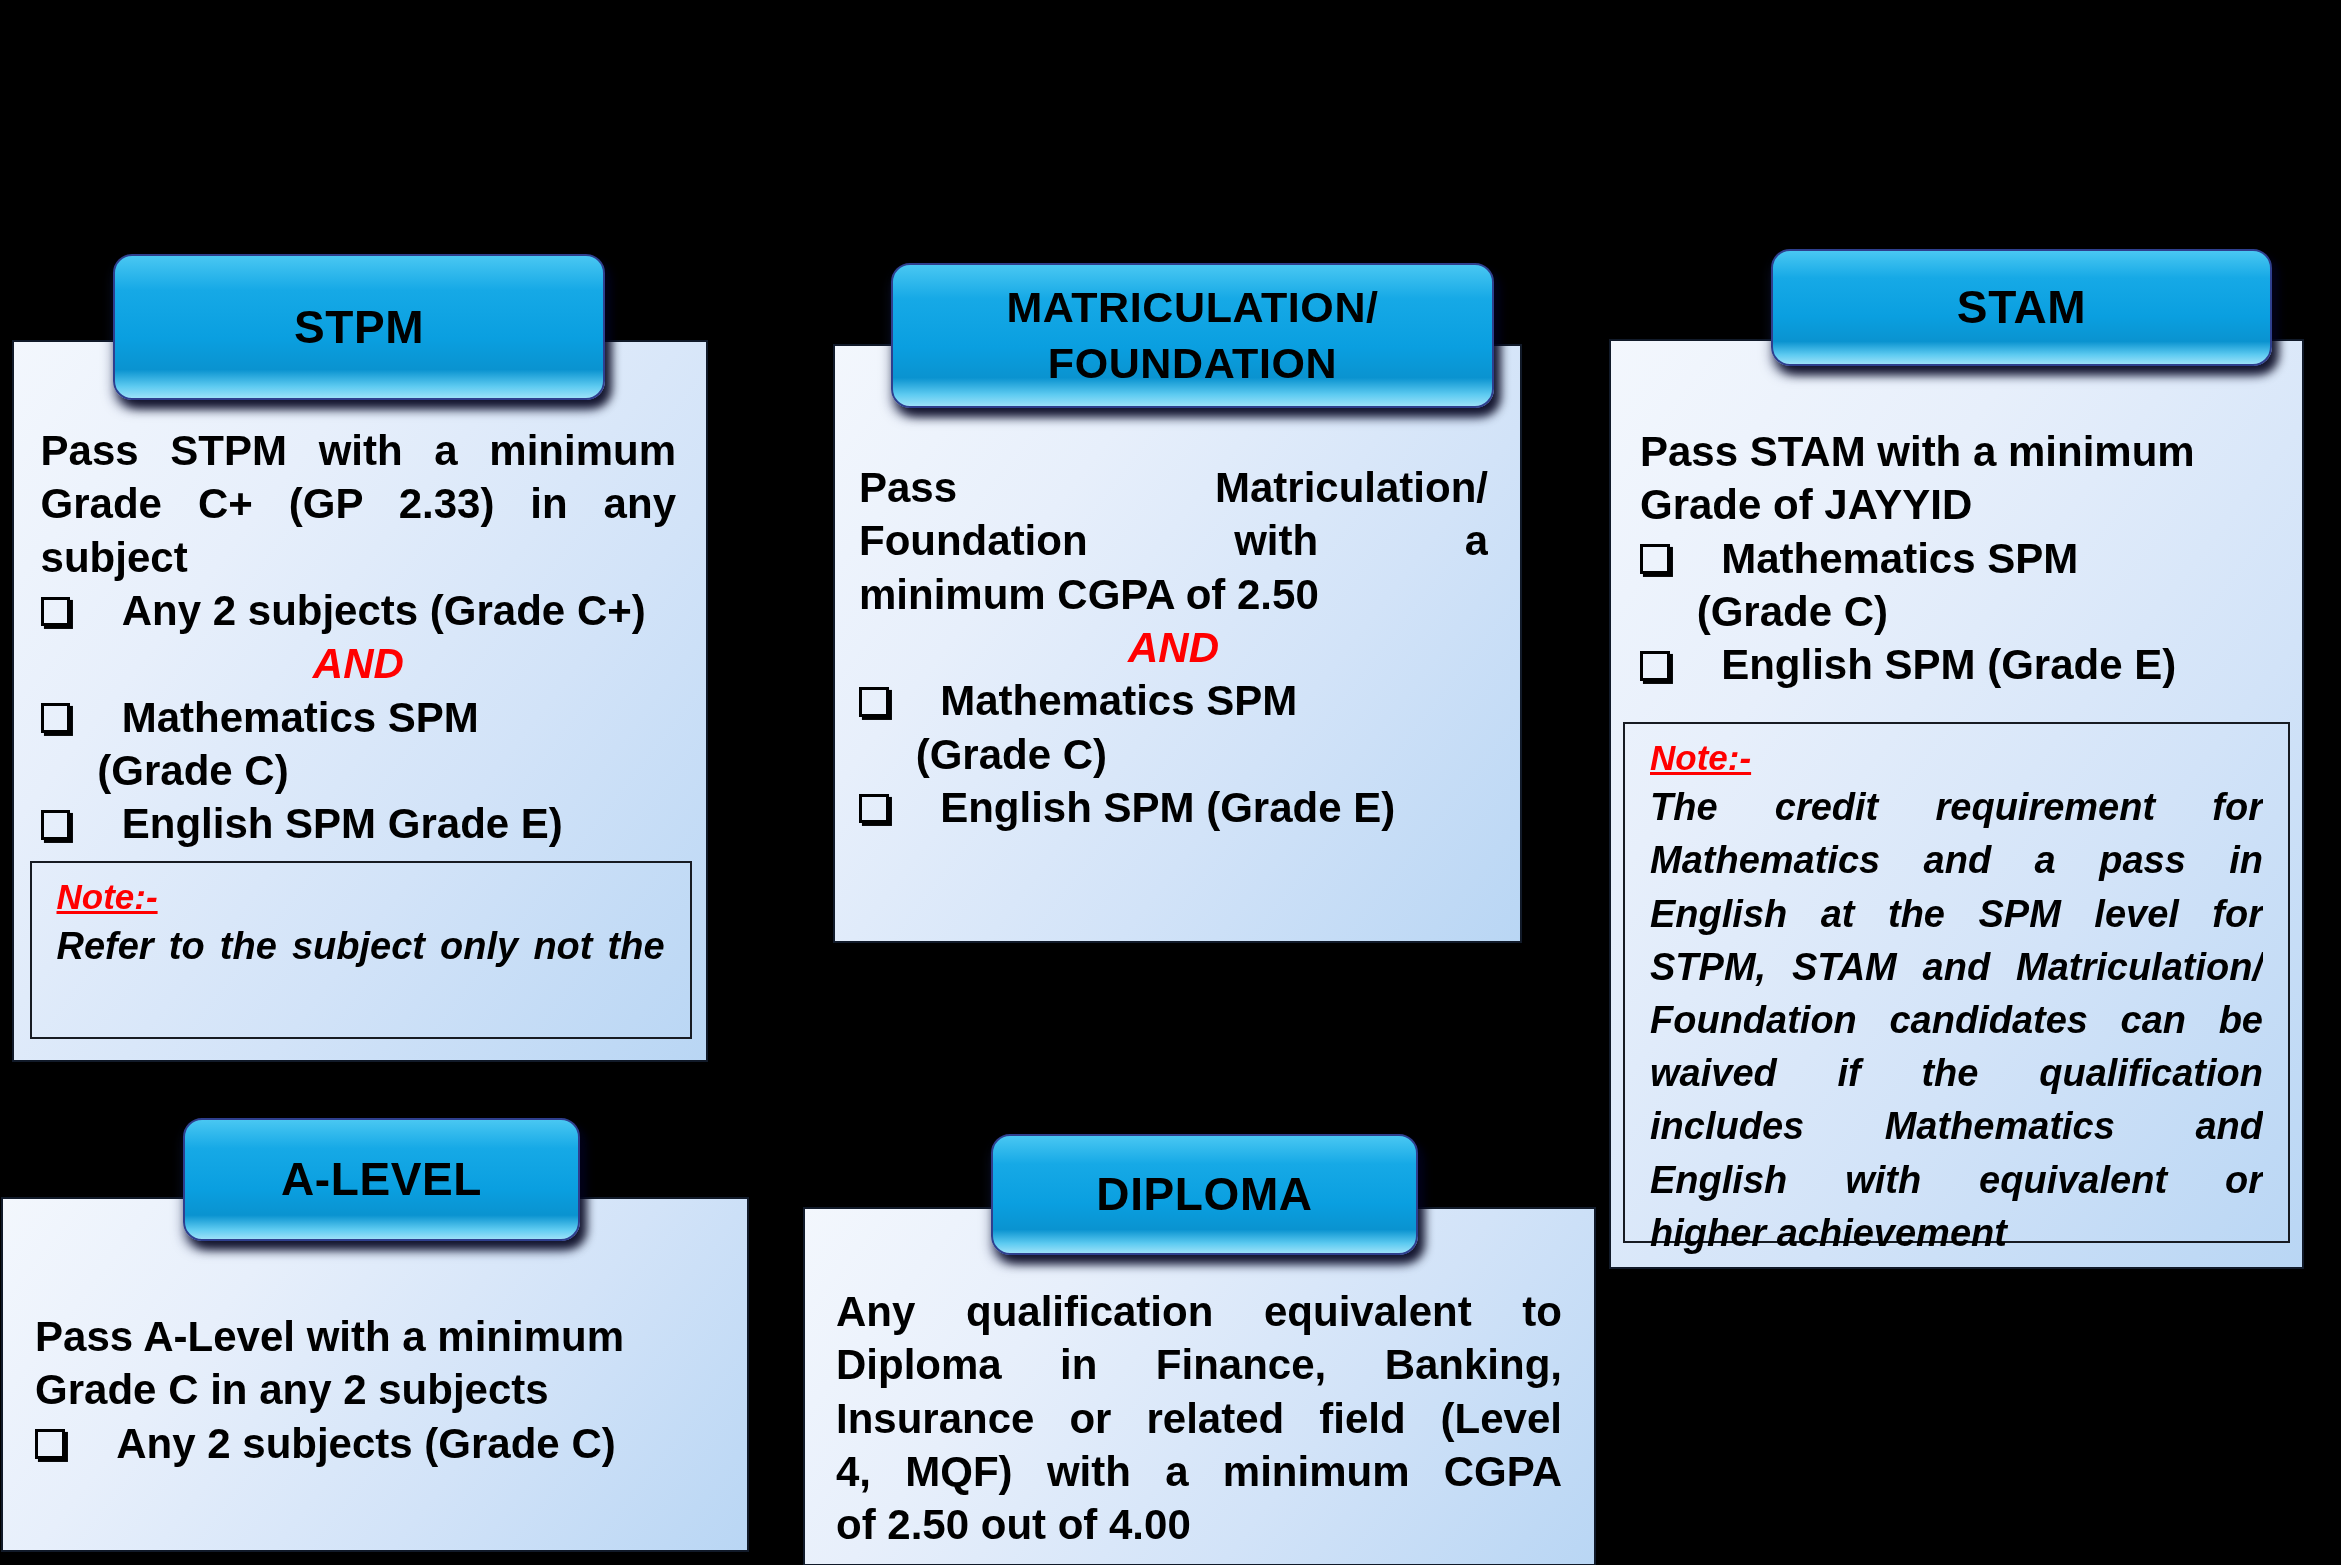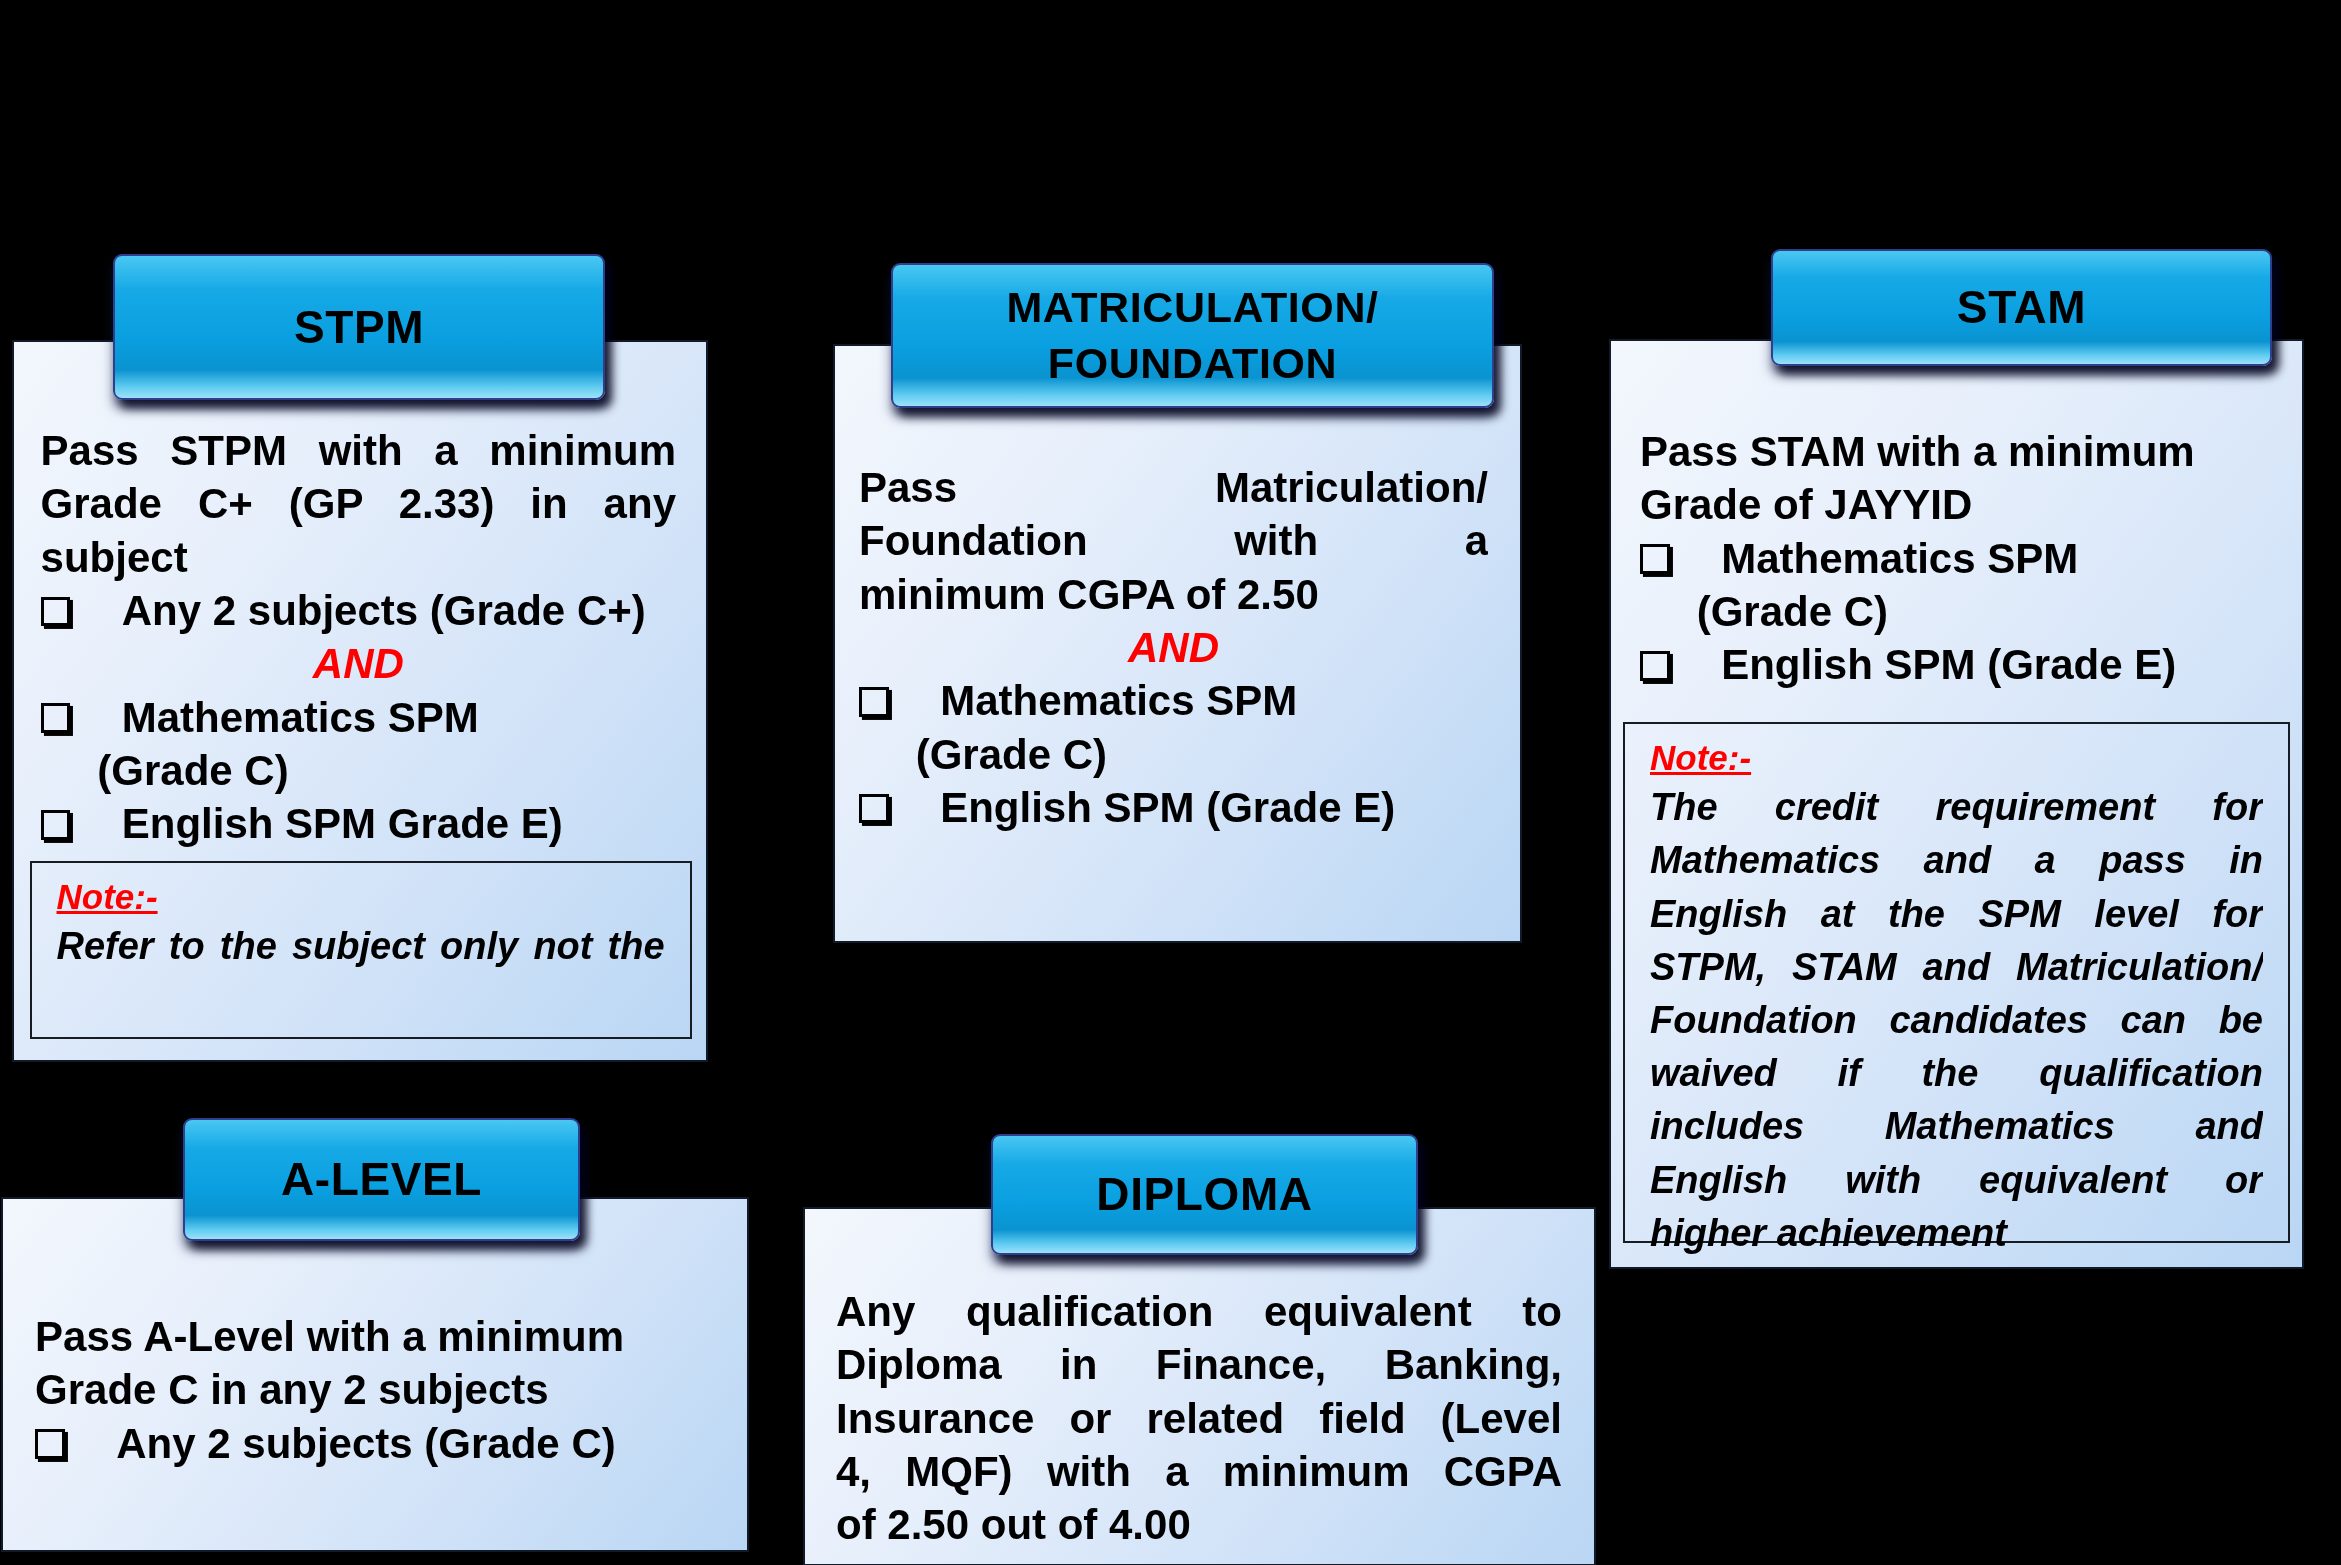--- a/index.html
+++ b/index.html
@@ -30,21 +30,21 @@
     box-sizing: border-box;
     width: 100%;
     height: 100%;
   }
 
   
   .tab {
     position: absolute;
     box-sizing: border-box;
     border: 2.8px solid #2e3f8e;
-    border-radius: 9px;
+    border-radius: 19px;
     background: linear-gradient(180deg, #49c7f2 0%, #16a9e6 24%, #0a9fe0 58%, #0a93d0 80%, #5ecbf1 92%, #9ce1f8 100%);
     box-shadow: 6.6px 7.7px 10px rgba(0, 0, 25, 0.85), 0 8.9px 12px rgba(25, 35, 80, 0.55);
     display: flex;
     flex-direction: column;
     align-items: center;
     justify-content: center;
     z-index: 3;
     font-weight: bold;
     text-align: center;
     letter-spacing: 0.6px;

